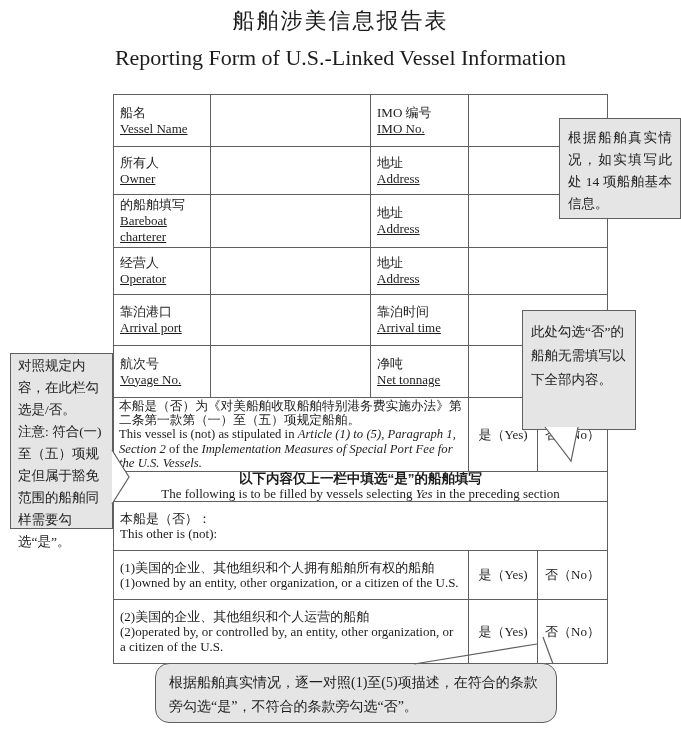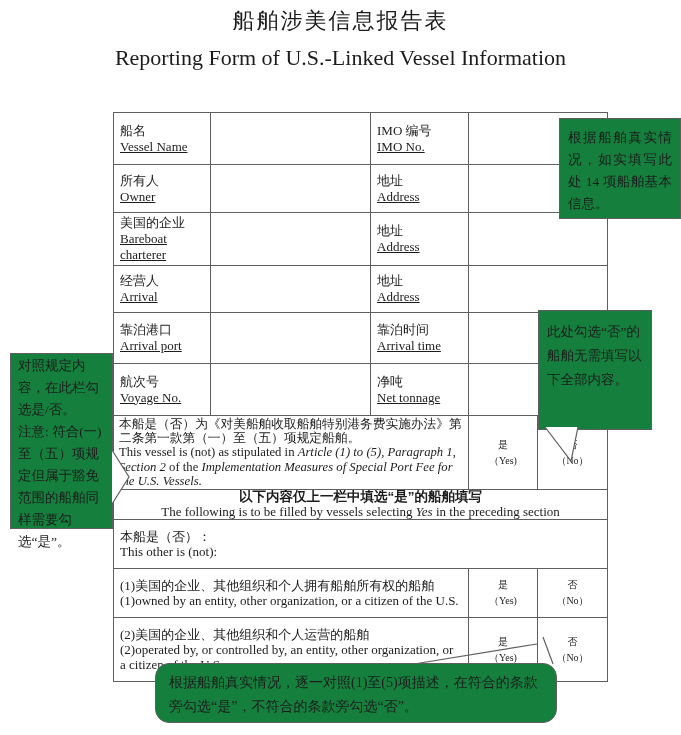--- a/index.html
+++ b/index.html
@@ -2,38 +2,38 @@
 <html><head>
 <meta charset="utf-8">
 <style>
   html,body{margin:0;padding:0;background:#fff;}
   .page{position:relative;width:681px;height:735px;background:#ffffff;overflow:hidden;
         font-family:"Liberation Serif","DejaVu Serif",serif;color:#1c1c1c;}
   .title{position:absolute;top:6px;left:0;width:100%;text-align:center;
          font-size:22px;font-weight:normal;margin:0;letter-spacing:2px;}
   .subtitle{position:absolute;top:45px;left:0;width:100%;text-align:center;
             font-size:22px;font-weight:normal;margin:0;}
-  table.form{position:absolute;left:113px;top:112px;width:494px;border-collapse:collapse;
+  table.form{position:absolute;left:113px;top:94px;width:494px;border-collapse:collapse;
              table-layout:fixed;background:#fff;}
   td{border:1px solid #5f5f5f;padding:2px 6px;vertical-align:middle;
      font-size:13px;line-height:16px;overflow:hidden;}
   td .en{white-space:pre-line;text-decoration:underline;}
   td.val{background:#fff;}
   td.txt{padding:1px 5px;font-size:12.7px;line-height:14.2px;}
-  td.yn{text-align:center;font-size:10px;padding:0 18px;}
+  td.yn{text-align:center;font-size:13px;padding:0 2px;}
   td.sec{text-align:center;padding:0;line-height:14.5px;}
   .sec-zh{font-family:"Liberation Sans","DejaVu Sans",sans-serif;font-weight:bold;font-size:13.5px;}
   .sec-en{font-size:13px;}
   td.stmt{padding:9px 6px;line-height:15px;}
   .it{font-style:italic;}
-  .callout{position:absolute;background:#15803d;border:1px solid #5f5f5f;color:#1c1c1c;
+  .callout{position:absolute;background:#e5e5e5;border:1px solid #5f5f5f;color:#1c1c1c;
            font-size:13.5px;line-height:22px;white-space:pre-wrap;z-index:5;}
   .callout-left{left:10px;top:353px;width:87px;height:172px;padding:1px 7px;}
   .callout-basic{left:559px;top:118px;width:104px;height:83px;padding:8px 8px;text-align:justify;}
-  .callout-no{left:538px;top:310px;width:96px;height:100px;padding:9px 8px;line-height:24px;}
+  .callout-no{left:522px;top:310px;width:96px;height:100px;padding:9px 8px;line-height:24px;}
   .callout-bottom{left:155px;top:663px;width:374px;height:44px;padding:7px 13px;
                   font-size:14px;line-height:24px;border-radius:14px;}
   svg.overlay{position:absolute;left:0;top:0;z-index:6;pointer-events:none;}
 </style>
 </head>
 <body>
 
 <div class="page">
 
   <h1 class="title">船舶涉美信息报告表</h1>
@@ -68,35 +68,35 @@
           </td>
       <td class="val"></td>
       <td>
             <div>地址</div>
             <div class="en">Address</div>
           </td>
       <td class="val" colspan="2"></td>
     </tr>
     <tr style="height:50px">
       <td>
-            <div>美国的企业</div>
+            <div>的船舶填写</div>
             <div class="en">Bareboat
 charterer</div>
           </td>
       <td class="val"></td>
       <td>
             <div>地址</div>
             <div class="en">Address</div>
           </td>
       <td class="val" colspan="2"></td>
     </tr>
     <tr style="height:47px">
       <td>
             <div>经营人</div>
-            <div class="en">Arrival</div>
+            <div class="en">Operator</div>
           </td>
       <td class="val"></td>
       <td>
             <div>地址</div>
             <div class="en">Address</div>
           </td>
       <td class="val" colspan="2"></td>
     </tr>
     <tr style="height:51px">
       <td>

